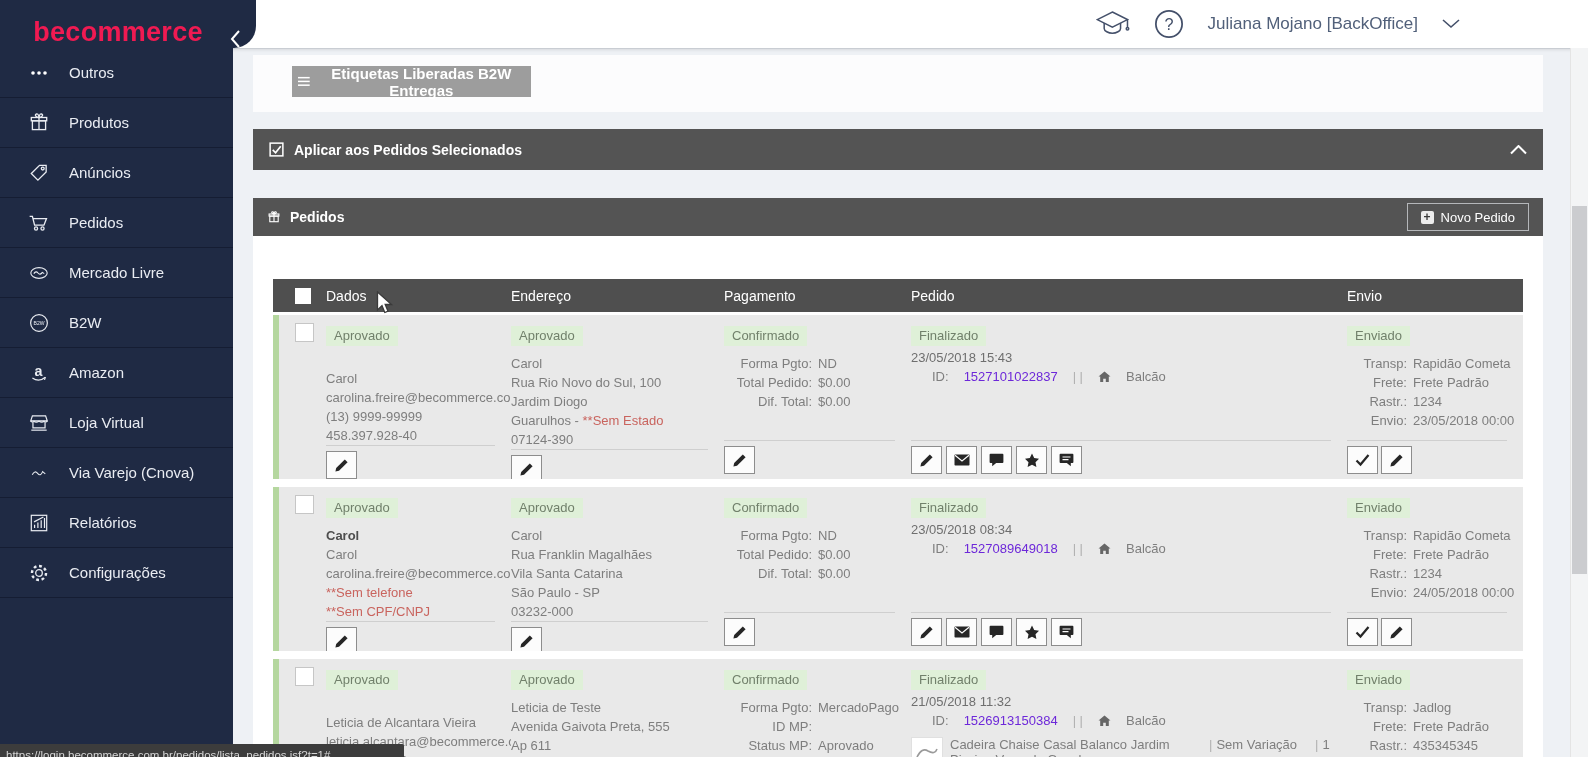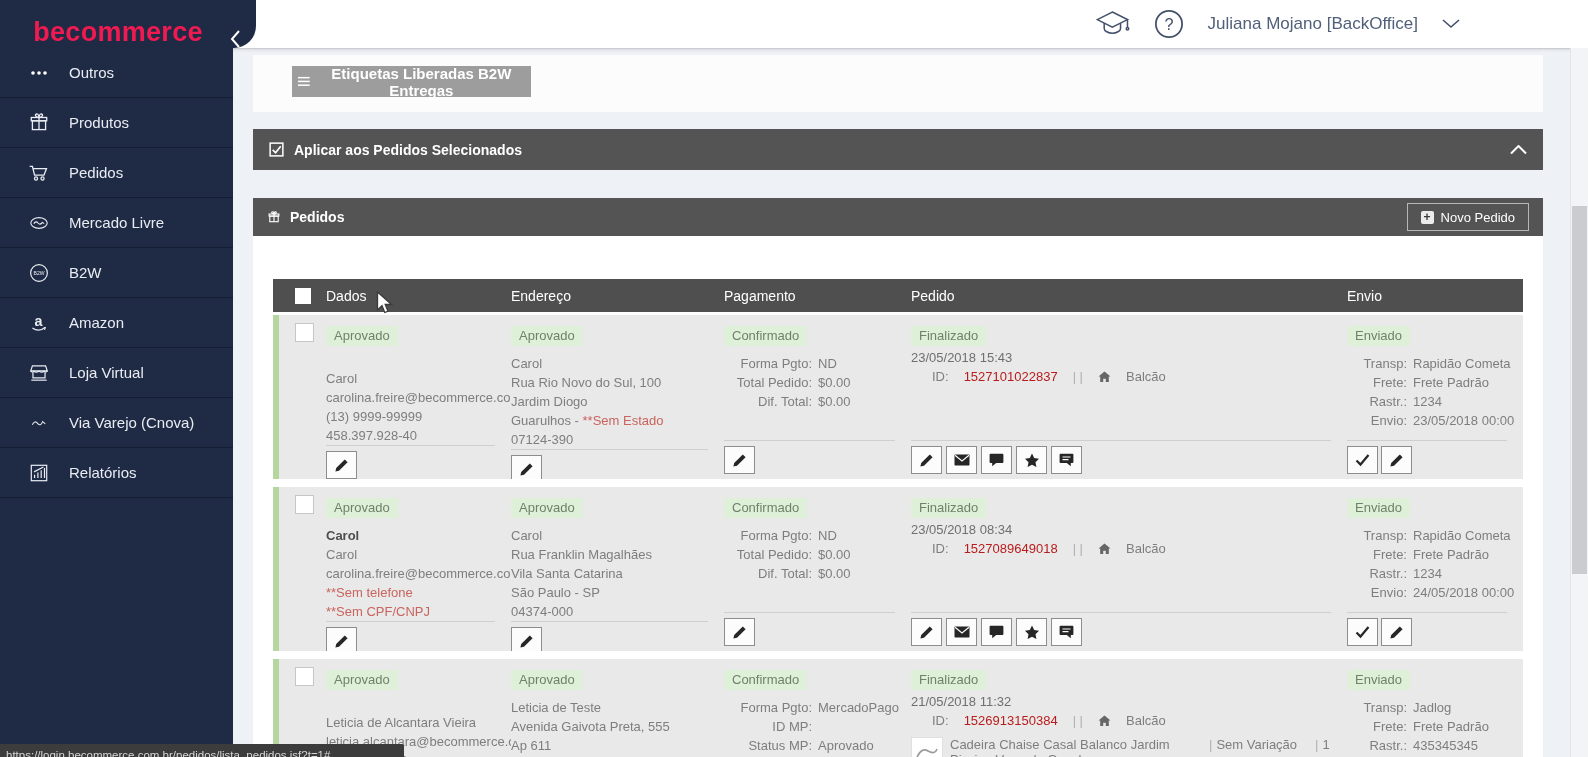--- a/index.html
+++ b/index.html
@@ -63,21 +63,21 @@
   .clip{overflow:hidden;}
   .warn{color:#c9645e;}
   .bold{font-weight:700;color:#4e4e4e;}
   .fields{margin-top:8px;}
   .frow{display:flex;line-height:19px;}
   .flabel{width:88px;text-align:right;margin-right:6px;flex:none;white-space:nowrap;}
   .c-envio .flabel{width:60px;}
   .fval{white-space:nowrap;}
   .odate{margin-top:2px;line-height:19px;color:#6f6f6f;}
   .idline{padding-left:21px;line-height:19px;display:flex;align-items:center;gap:15px;}
-  .idnum{color:#b91c1c;}
+  .idnum{color:#6d28d9;}
   .sep{color:#b0b0b0;}
   .product{display:flex;margin-top:7px;gap:7px;align-items:flex-start;}
   .thumb{width:30px;height:27px;background:#fff;border:1px solid #e0e0e0;flex:none;display:flex;align-items:center;justify-content:center;}
   .pname{width:252px;line-height:15px;}
   .pmeta{display:flex;flex-direction:column;}
   .pm-top{display:flex;gap:4px;line-height:15px;white-space:nowrap;}
   .pm-top .gapper{width:10px;}
   .divider{margin-top:auto;border-top:1px solid #cfcfcf;margin-right:16px;}
   .btns{display:flex;gap:3px;padding-top:5px;height:33px;}
   .abtn{width:31px;height:28px;background:#fcfcfc;border:1px solid #8d8d8d;display:flex;align-items:center;
@@ -147,20 +147,29 @@
           <rect x="4" y="8" width="12" height="8"></rect>
             <rect x="3" y="5" width="14" height="3"></rect>
             <line x1="10" y1="5" x2="10" y2="16"></line>
           <path d="M10 5 C7 5 5.6 2.2 7.8 1.8 C9.8 1.5 10 5 10 5 C10 5 10.2 1.5 12.2 1.8 C14.4 2.2 13 5 10 5"></path>
         </svg>
       </span>
       <span>Produtos</span>
     </div>
     <div class="nav-item">
       <span class="nav-icon">
+        <svg width="22" height="22" viewBox="0 0 20 20" fill="none" stroke="#e9ecf2" stroke-width="1.2">
+          <path d="M3 10.5 L10.5 3 L16.5 3 L16.5 9 L9 16.5 Z"></path>
+            <circle cx="13.4" cy="6" r="1.3"></circle>
+        </svg>
+      </span>
+      <span>Anúncios</span>
+    </div>
+    <div class="nav-item">
+      <span class="nav-icon">
         <svg width="24" height="22" viewBox="0 0 20 20" fill="none" stroke="#e9ecf2" stroke-width="1.2">
           <path d="M1.5 4 H4 L6 12 H14.5 L16.8 6 H5"></path>
             <circle cx="7.3" cy="15" r="1.4"></circle>
             <circle cx="13.2" cy="15" r="1.4"></circle>
         </svg>
       </span>
       <span>Pedidos</span>
     </div>
     <div class="nav-item">
       <span class="nav-icon">
@@ -211,20 +220,29 @@
     </div>
     <div class="nav-item">
       <span class="nav-icon">
         <svg width="22" height="22" viewBox="0 0 20 20" fill="none" stroke="#e9ecf2" stroke-width="1.1">
           <rect x="3" y="3" width="14" height="14"></rect>
             <path d="M6 14.5 V11.5 M9 14.5 V9.5 M12 14.5 V7.5 M15 14.5 V5.5"></path>
           <path d="M5.5 9 L14 4.5"></path>
         </svg>
       </span>
       <span>Relatórios</span>
+    </div>
+    <div class="nav-item">
+      <span class="nav-icon">
+        <svg width="22" height="22" viewBox="0 0 20 20" fill="none" stroke="#e9ecf2">
+          <circle cx="10" cy="10" r="3" stroke-width="1.2"></circle>
+          <circle cx="10" cy="10" r="6.4" stroke-width="2.2" stroke-dasharray="2.6 2.4"></circle>
+        </svg>
+      </span>
+      <span>Configurações</span>
     </div>
   </div>
 
   <div class="main">
     <div class="white-strip"></div>
 
     <button class="etiquetas-btn">
       <svg width="14" height="11" viewBox="0 0 14 11">
           <rect y="0" width="14" height="1.8" fill="#fff"></rect>
           <rect y="4.5" width="14" height="1.8" fill="#fff"></rect>
@@ -449,21 +467,21 @@
               </div>
           </div>
 
           <div class="cell">
             <span class="badge">Aprovado</span>
             <div class="lines">
               <div class="line">Carol</div>
               <div class="line">Rua Franklin Magalhães</div>
               <div class="line">Vila Santa Catarina</div>
               <div class="line">São Paulo - SP</div>
-              <div class="line">04374-000</div>
+              <div class="line">03232-000</div>
             </div>
             <div class="divider"></div>
             <div class="btns">
                 <button class="abtn">
                   <svg width="15" height="15" viewBox="0 0 15 15">
                     <path d="M10.8 1.4 L13.6 4.2 L5 12.8 L1.4 13.6 L2.2 10 Z" fill="#262626"></path>
                   </svg>
                 </button>
               </div>
           </div>

